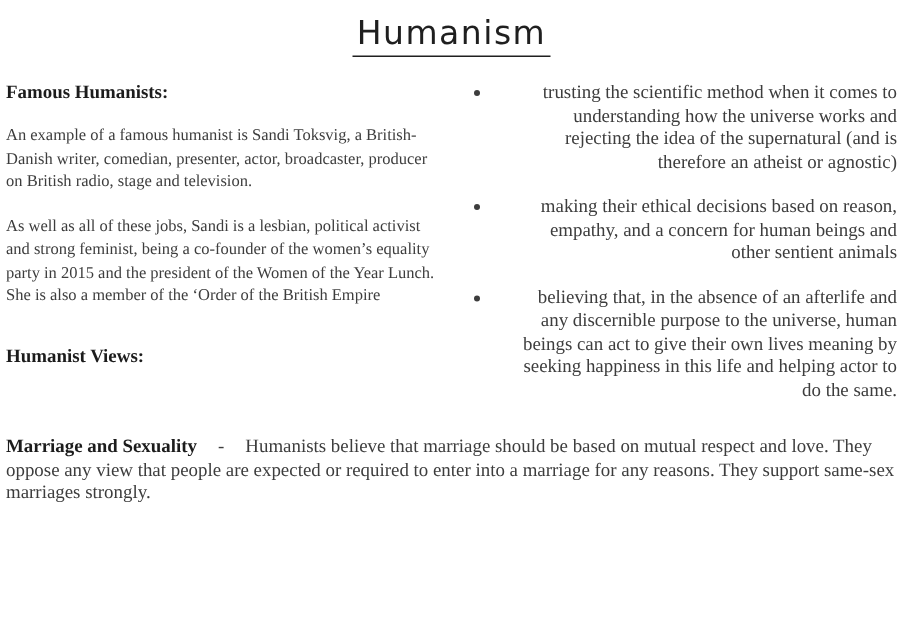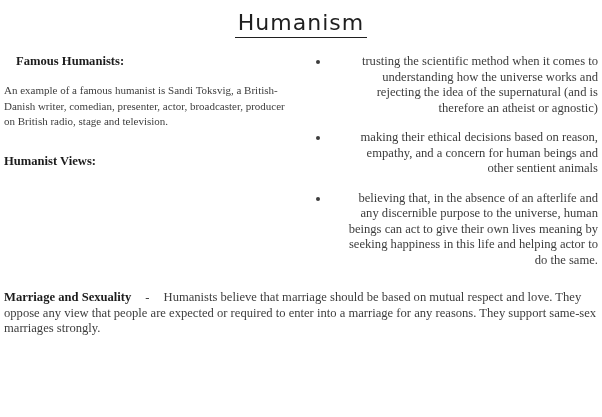--- a/index.html
+++ b/index.html
@@ -27,21 +27,21 @@
   }
   .definition {
     margin: 0;
     font-size: 12.6px;
     line-height: 1.42;
   }
   .columns { display: flex; margin-top: 14px; }
   .col-left { flex: none; width: 292px; }
   .col-right { flex: 1; padding-left: 12px; }
   .heading {
-    margin: 0 0 14px 12px;
+    margin: 0 0 14px 0;
     font-size: 12.6px;
     font-weight: bold;
     color: #1c1c1c;
   }
   .body-p {
     margin: 0 0 14px 0;
     font-size: 11px;
     line-height: 15.5px;
   }
   .views-heading { margin: 24px 0 16px 0; }
@@ -69,20 +69,21 @@
   <div class="title-row">
     <span class="doc-title">Humanism</span>
   </div>
 
 
   <div class="columns">
 
     <div class="col-left">
       <p class="heading">Famous Humanists:</p>
       <p class="body-p">An example of a famous humanist is Sandi Toksvig, a British-Danish writer, comedian, presenter, actor, broadcaster, producer on British radio, stage and television.</p>
+      <p class="body-p">As well as all of these jobs, Sandi is a lesbian, political activist and strong feminist, being a co-founder of the women’s equality party in 2015 and the president of the Women of the Year Lunch. She is also a member of the ‘Order of the British Empire</p>
       <p class="heading views-heading">Humanist Views:</p>
     </div>
 
     <div class="col-right">
       <ul class="traits-list">
         <li>trusting the scientific method when it comes to understanding how the universe works and rejecting the idea of the supernatural (and is therefore an atheist or agnostic)</li>
         <li>making their ethical decisions based on reason, empathy, and a concern for human beings and other sentient animals</li>
         <li>believing that, in the absence of an afterlife and any discernible purpose to the universe, human beings can act to give their own lives meaning by seeking happiness in this life and helping actor to do the same.</li>
       </ul>
     </div>

